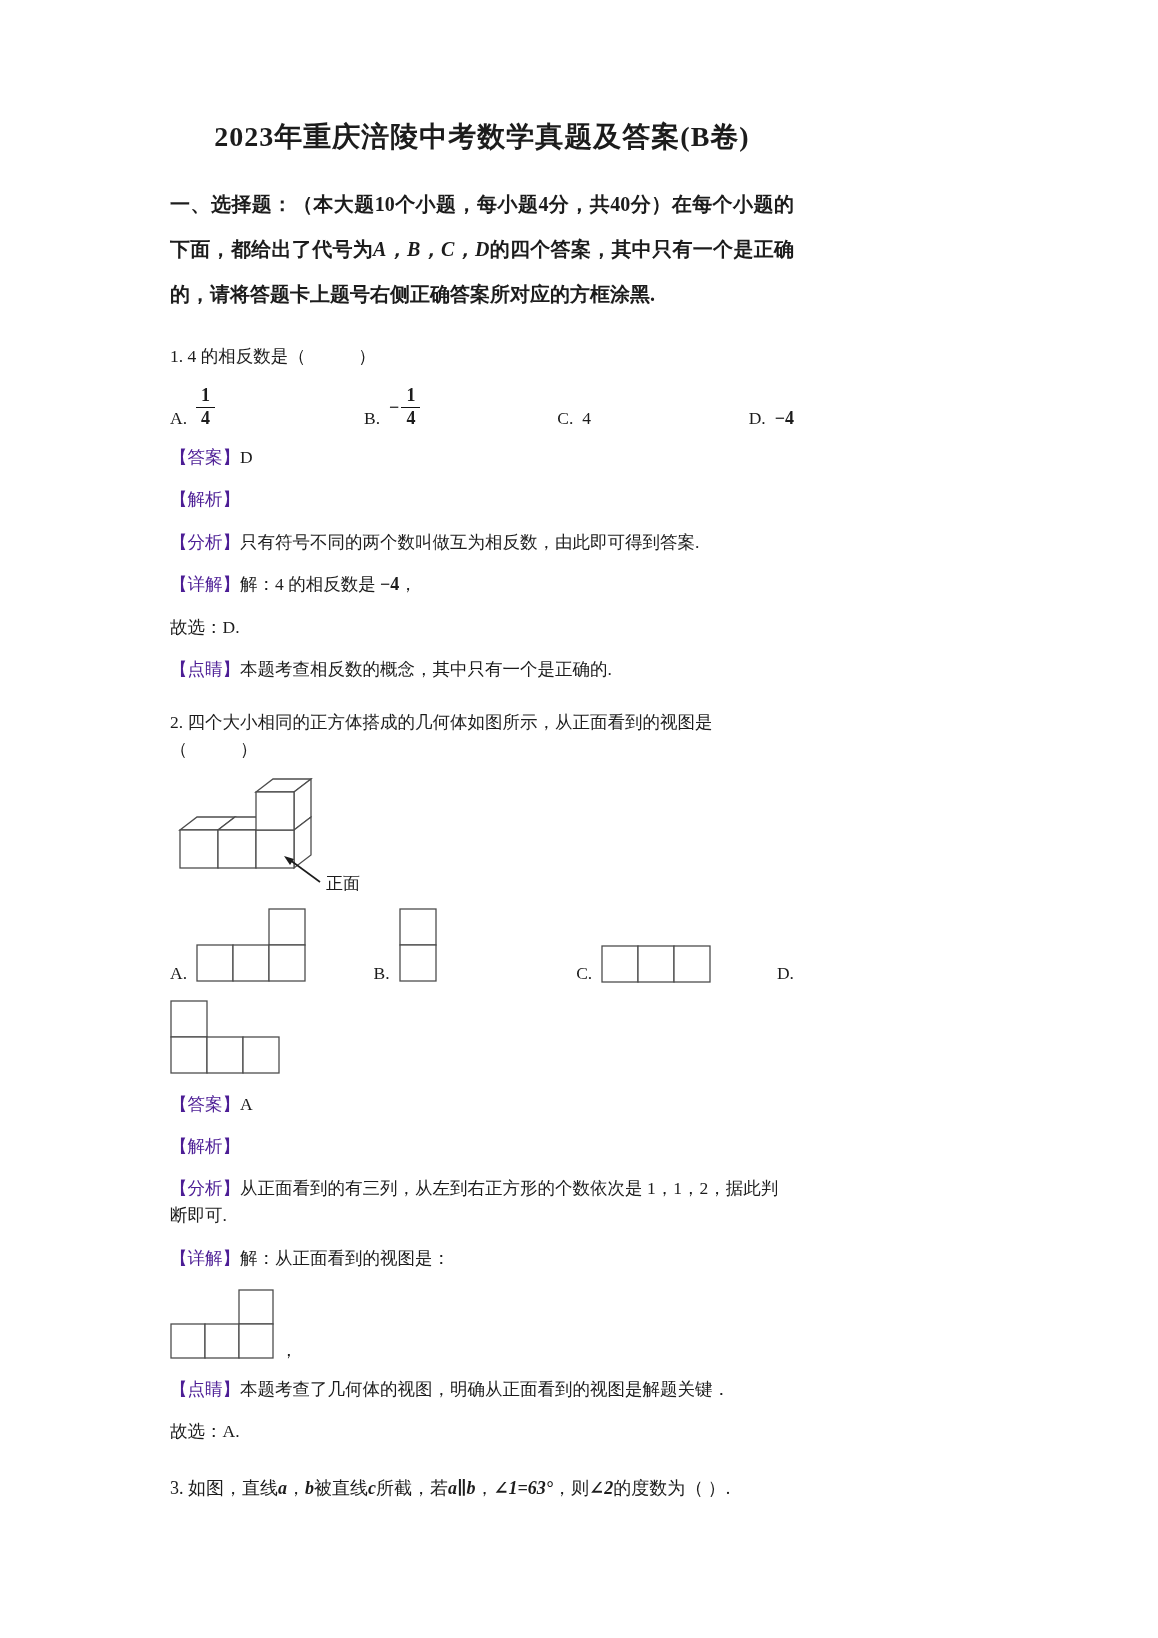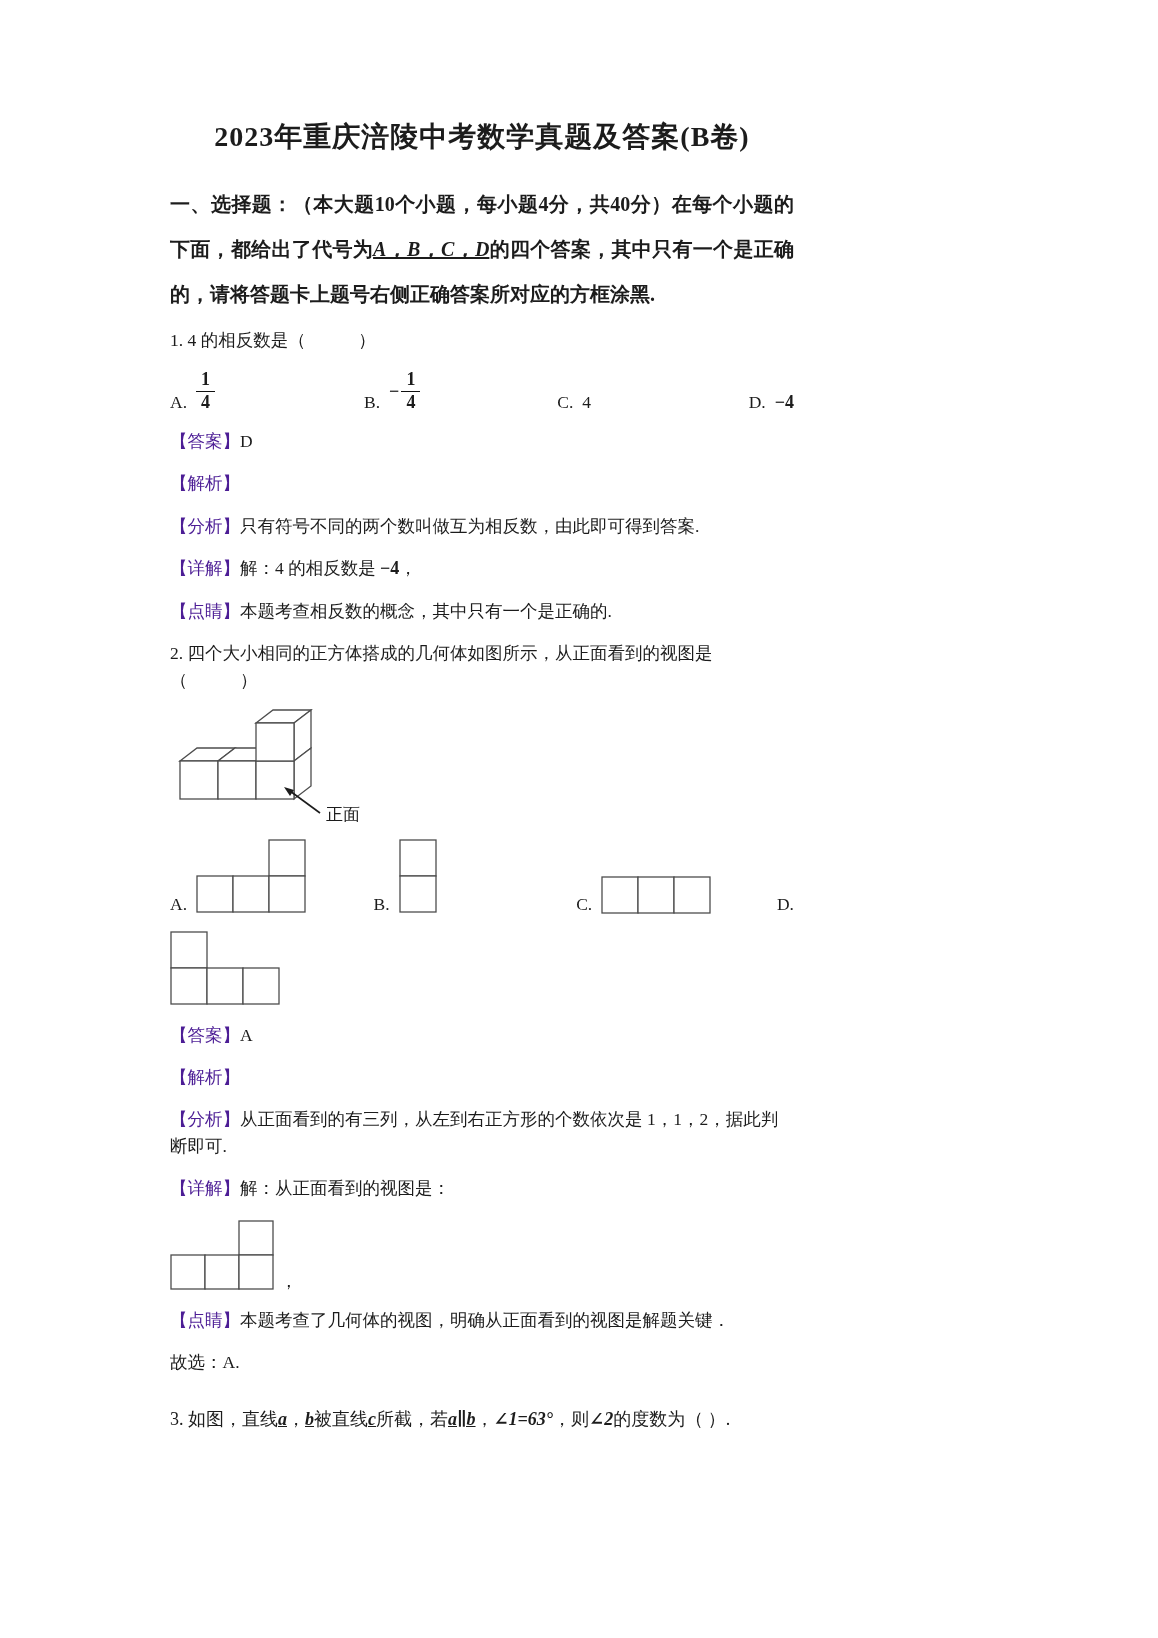--- a/index.html
+++ b/index.html
@@ -23,23 +23,23 @@
     font-weight:bold;
     letter-spacing:1px;
   }
   .intro{
     font-size:20px;
     font-weight:bold;
     line-height:2.25;
     text-align:justify;
     margin:0 0 8px 0;
   }
-  .mvar{font-style:italic;font-weight:bold;text-decoration:underline;}
+  .mvar{font-style:italic;font-weight:bold;}
   p{font-size:17.5px;line-height:1.55;margin:15px 0;}
-  .stem{margin-top:10px;}
+  .stem{margin-top:26px;}
   .marker{color:#4c1d95;}
   .opt-row{display:flex;align-items:flex-end;margin:10px 0 6px 0;}
   .opt{display:flex;align-items:flex-end;gap:9px;}
   .w1{width:228px;}
   .w2{width:227px;}
   .w3{width:225px;}
   .letter{font-size:17.5px;line-height:1.2;}
   .frac{
     display:inline-flex;flex-direction:column;align-items:center;
     font-weight:bold;font-size:18px;line-height:1.2;
@@ -96,20 +96,21 @@
       <div class="opt">
         <span class="letter">D.</span>
         <span class="mnum">−4</span>
       </div>
     </div>
 
     <p><span class="marker">【答案】</span><span>D</span></p>
     <p><span class="marker">【解析】</span></p>
     <p><span class="marker">【分析】</span><span>只有符号不同的两个数叫做互为相反数，由此即可得到答案.</span></p>
     <p><span class="marker">【详解】</span><span>解：4 的相反数是</span> <span class="mnum">−4</span><span>，</span></p>
+    <p>故选：D.</p>
     <p><span class="marker">【点睛】</span><span>本题考查相反数的概念，其中只有一个是正确的.</span></p>
   </section>
 
   <section>
     <p class="stem">2. 四个大小相同的正方体搭成的几何体如图所示，从正面看到的视图是（　　　）</p>
 
     <div class="fig-block">
       <svg class="fig" width="250" height="118" viewBox="0 0 250 118">
 
         <polygon class="face" points="10,52 27,39 65,39 48,52"></polygon>

